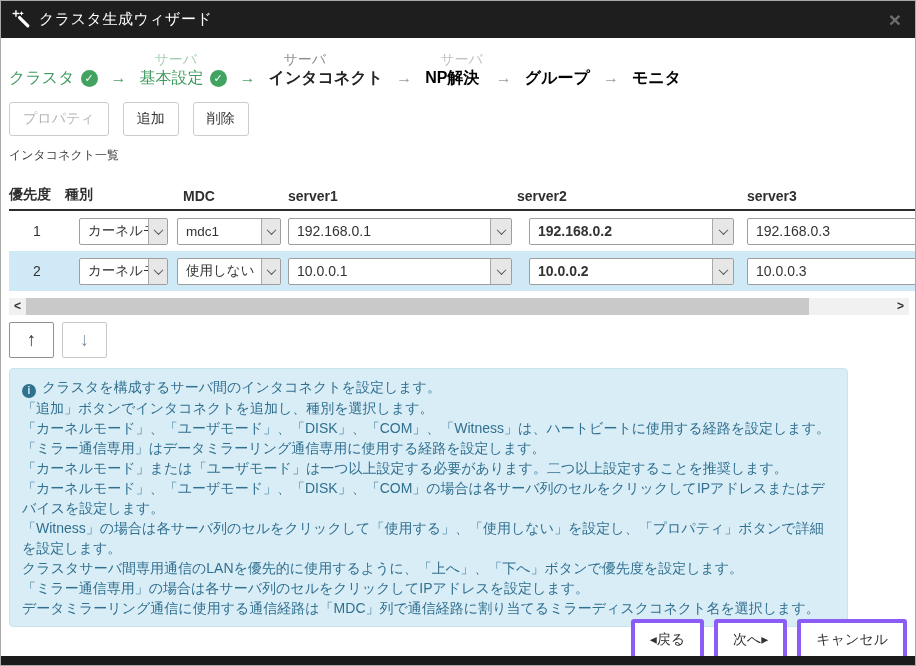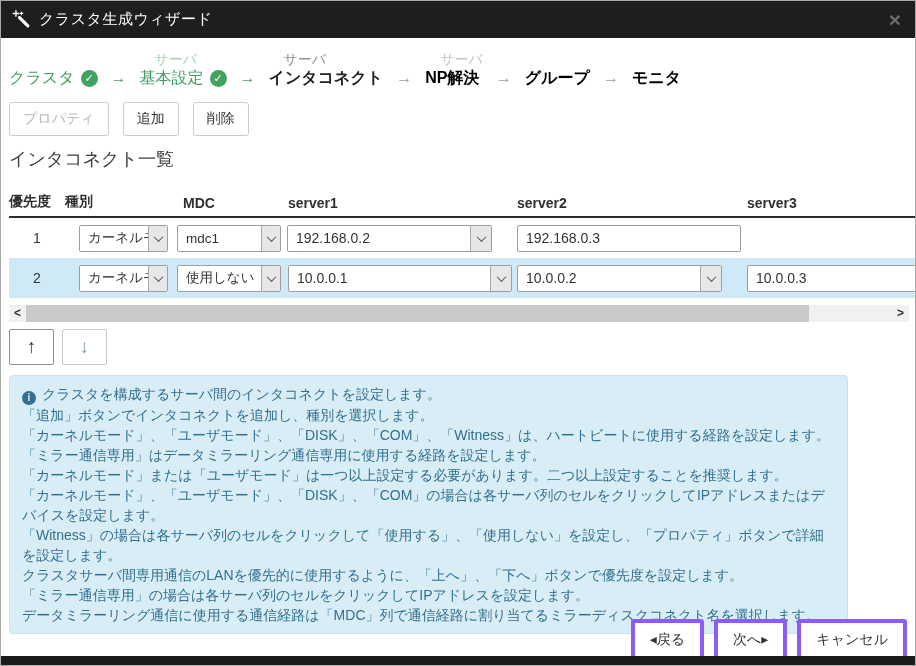--- a/index.html
+++ b/index.html
@@ -39,21 +39,21 @@
   .sarrow.gray { color: #9a9a9a; }
   
   .toolbar { padding: 13px 8px 0 8px; display: flex; gap: 14px; }
   .btn {
     background: #fff; border: 1px solid #ccc; border-radius: 3px;
     font-size: 14px; color: #333; padding: 7px 13px; cursor: pointer;
     font-family: inherit;
   }
   .btn.disabled { color: #b5b5b5; }
   
-  .caption { margin: 11px 8px 4px 8px; font-size: 18px; color: #3c3c3c; }
+  .caption { margin: 11px 8px 4px 8px; font-size: 12px; color: #3c3c3c; }
   .thead {
     margin-left: 8px; width: 908px; display: flex; align-items: flex-end;
     font-size: 14px; font-weight: bold; color: #2f2f2f;
     padding-bottom: 5px; border-bottom: 2px solid #2d2d2d;
   }
   .trow { margin-left: 8px; width: 908px; display: flex; align-items: center; height: 40px; overflow: hidden; }
   .trow.selected { background: #d0e9f7; }
   .c-pri { width: 56px; }
   .c-type { width: 108px; }
   .c-mdc { width: 111px; }
@@ -70,21 +70,21 @@
     border: 1px solid #9e9e9e; border-radius: 2px; background: #fff; overflow: hidden; cursor: pointer;
   }
   .sel-text { flex: 1; display: flex; align-items: center; padding: 0 4px 0 8px; font-size: 13.5px; color: #333; white-space: nowrap; overflow: hidden; }
   .combo .sel-text { font-size: 14px; }
   .sel-chev { width: 19px; flex: none; background: #e7e7e7; border-left: 1px solid #a8a8a8; display: flex; align-items: center; justify-content: center; }
   .combo .sel-chev { width: 21px; }
   .chev { width: 7px; height: 7px; border-right: 1.7px solid #555; border-bottom: 1.7px solid #555; transform: rotate(45deg) translate(-1px,-1px); }
   .sel.w-type { width: 89px; margin-left: 14px; }
   .sel.w-mdc { width: 104px; margin-left: 4px; }
   .combo.w-s1 { width: 224px; margin-left: 4px; }
-  .combo.w-s2 { width: 205px; margin-left: 3px; }
+  .combo.w-s2 { width: 205px; margin-left: 15px; font-weight: bold; }
   .combo.w-s3 { width: 224px; margin-left: 4px; flex: none; }
   
   .hscroll { position: relative; margin: 7px 0 0 8px; width: 900px; height: 17px; background: #f1f1f1; }
   .hs-btn {
     position: absolute; top: 0; width: 17px; height: 17px; text-align: center; line-height: 16px;
     font-size: 12px; font-weight: bold; color: #333; cursor: pointer;
   }
   .hs-btn.left { left: 0; }
   .hs-btn.right { right: 0; }
   .hs-thumb { position: absolute; left: 17px; top: 0; height: 17px; width: 783px; background: #c9c9c9; cursor: pointer; }
@@ -200,20 +200,28 @@
       <span class="sel w-type">
         <span class="sel-text">カーネルモード</span>
         <span class="sel-chev">
             <span class="chev"></span>
           </span>
       </span>
     </span>
     <span class="c-mdc">
       <span class="sel w-mdc">
         <span class="sel-text">mdc1</span>
+        <span class="sel-chev">
+            <span class="chev"></span>
+          </span>
+      </span>
+    </span>
+    <span class="c-s1">
+      <span class="combo w-s1">
+        <span class="sel-text">192.168.0.1</span>
         <span class="sel-chev">
             <span class="chev"></span>
           </span>
       </span>
     </span>
     <span class="c-s2">
       <span class="combo w-s2">
         <span class="sel-text">192.168.0.2</span>
         <span class="sel-chev">
             <span class="chev"></span>

